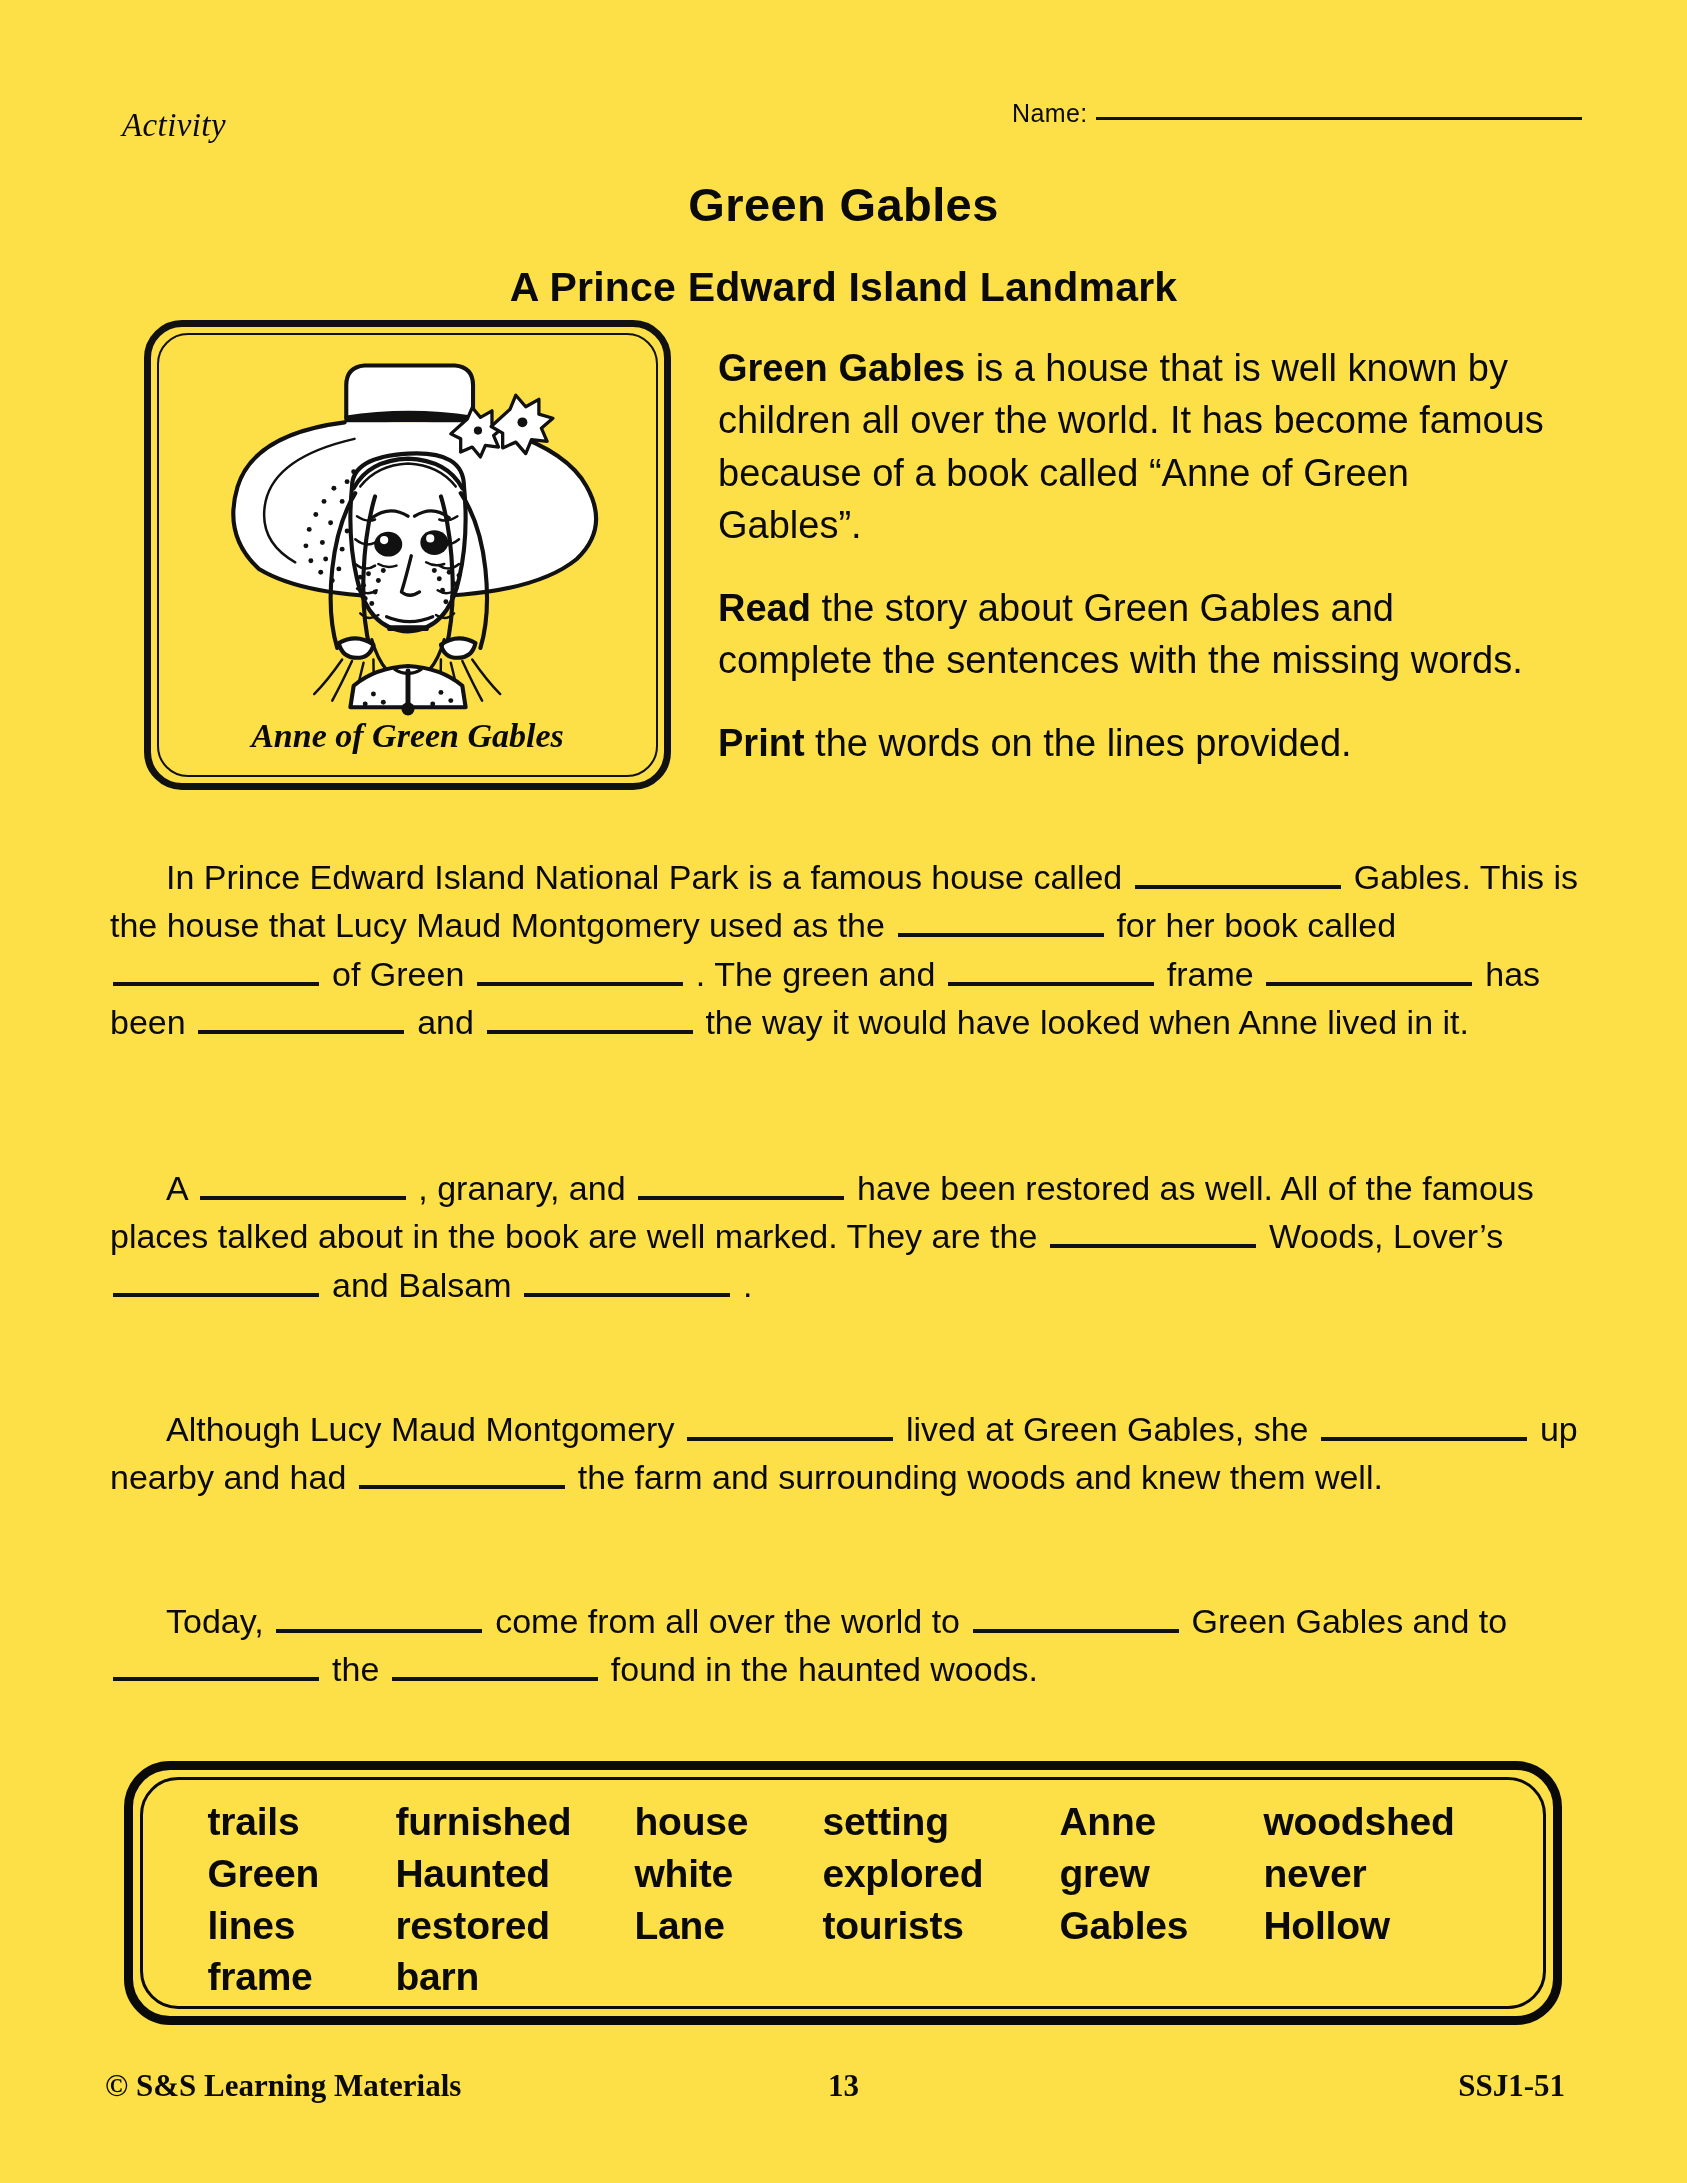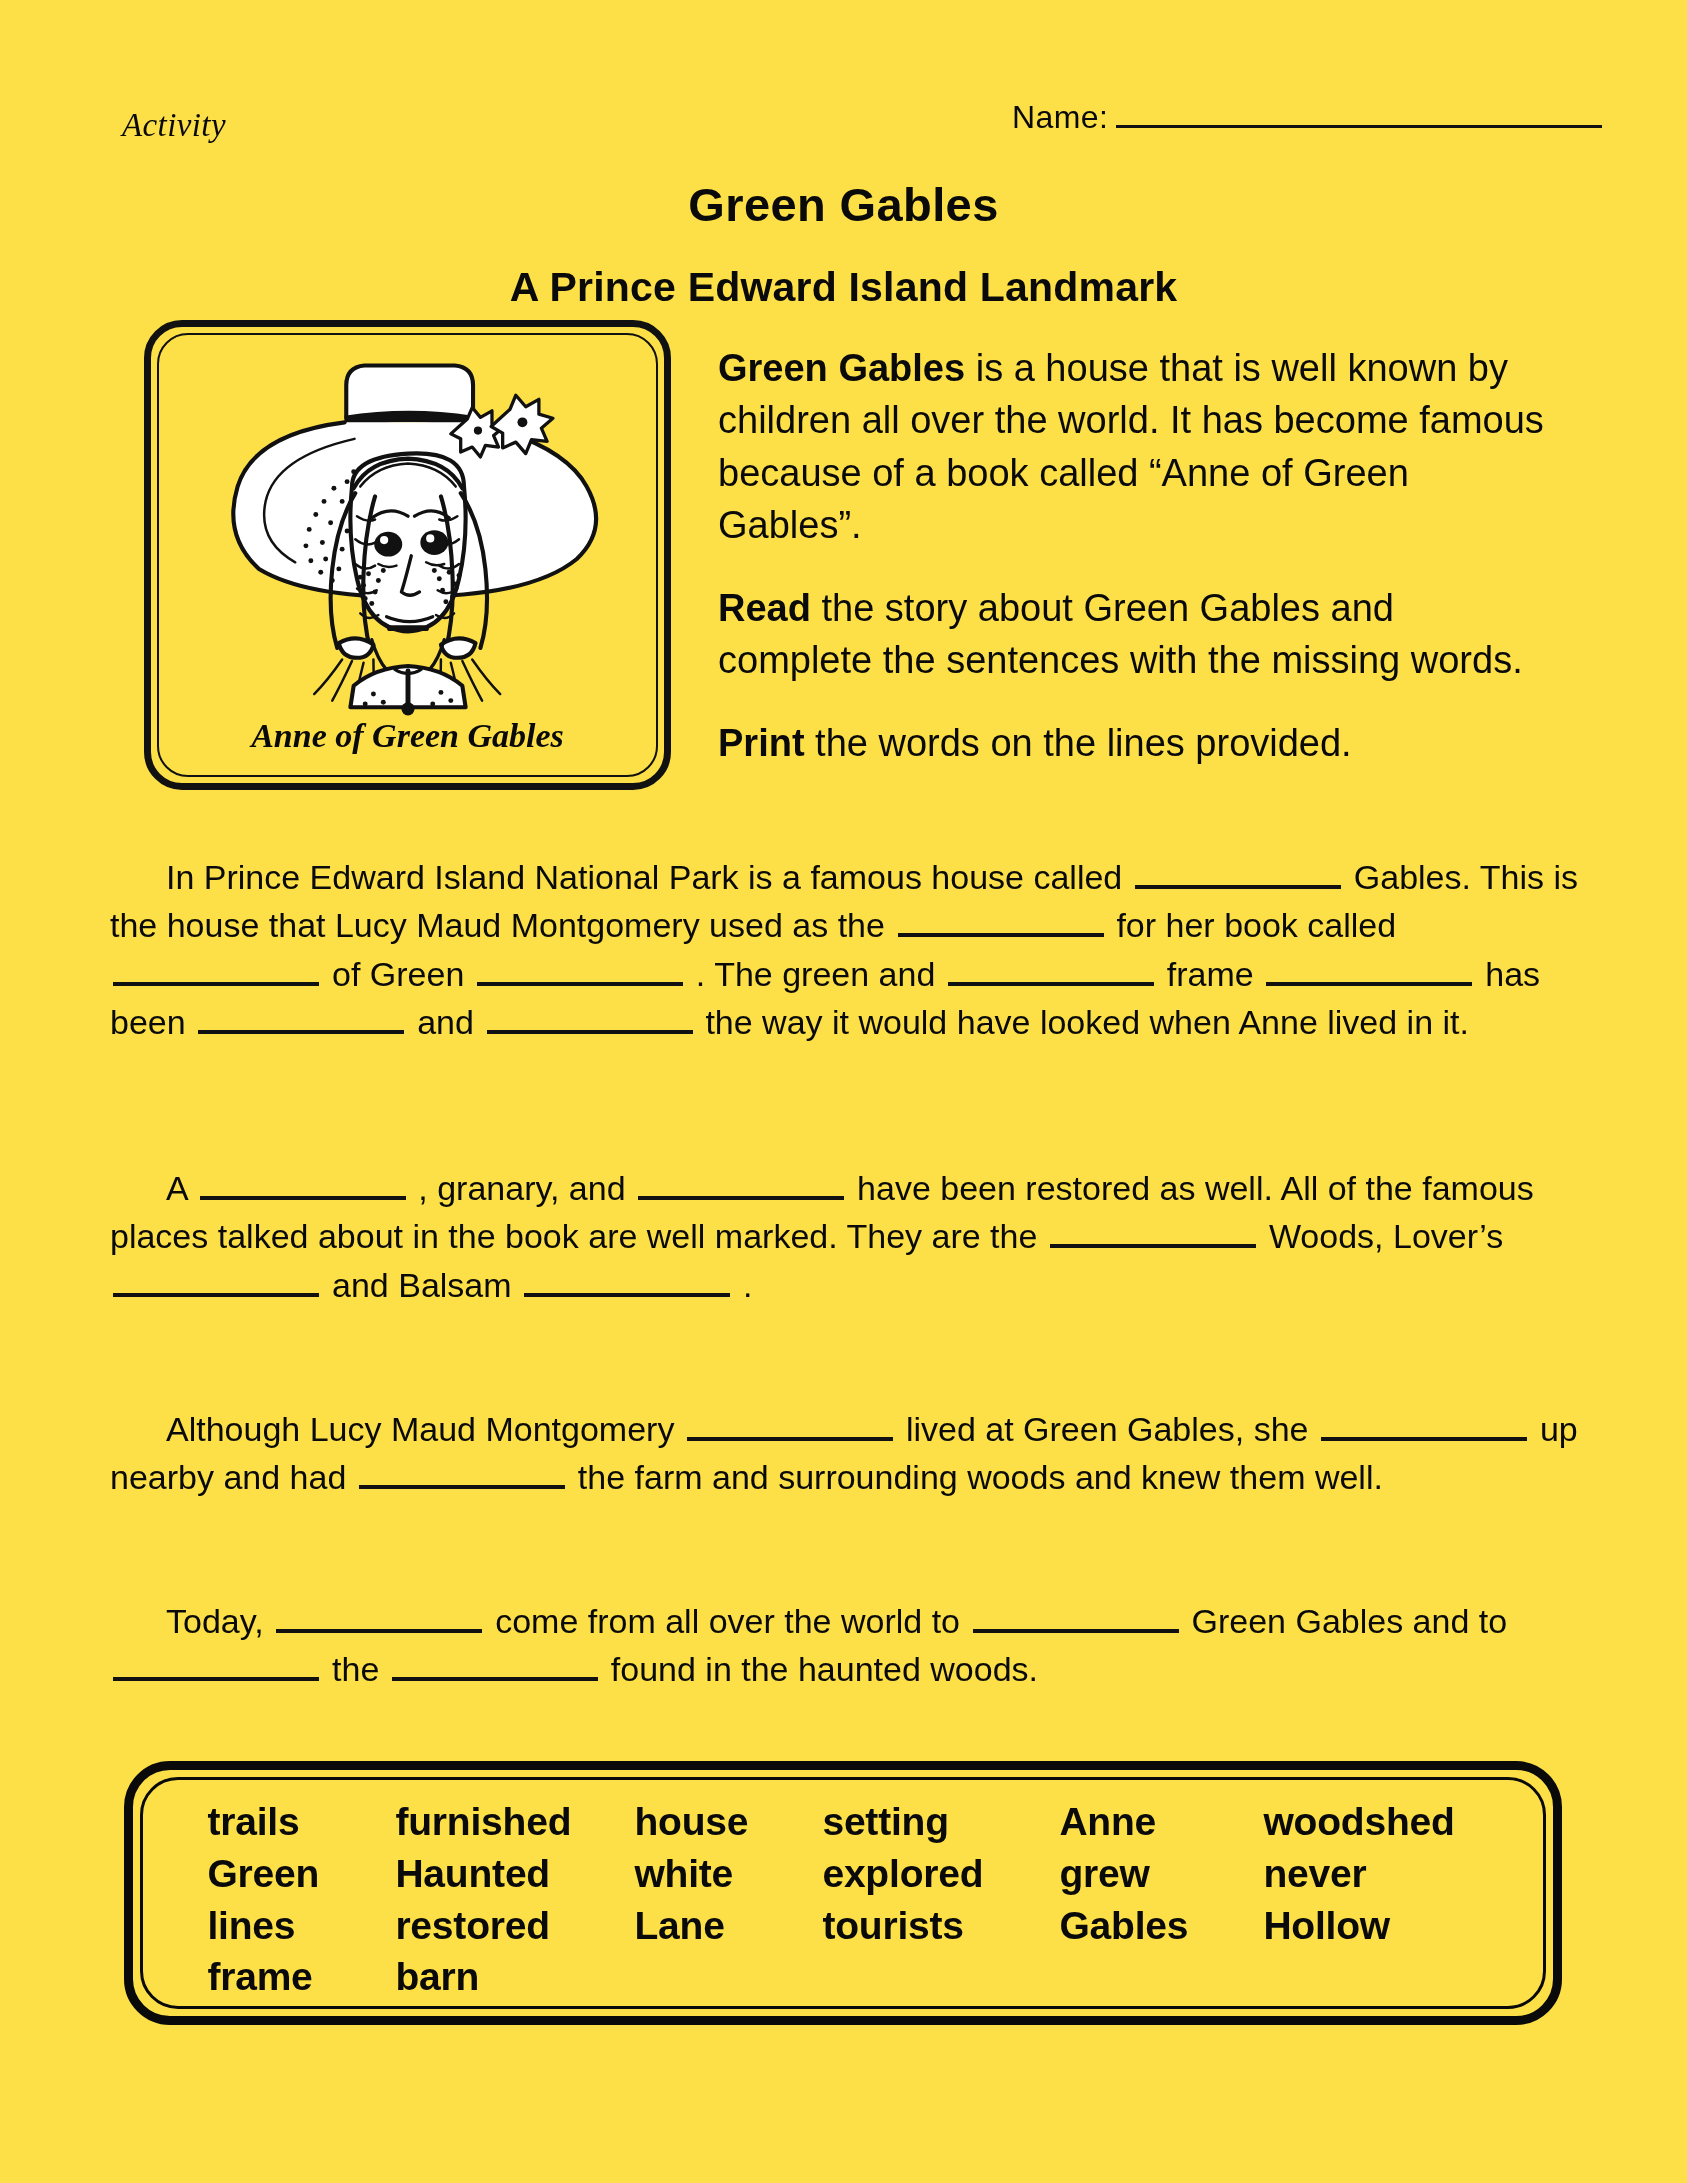--- a/index.html
+++ b/index.html
@@ -33,21 +33,21 @@
     letter-spacing: 0.4px;
   }
   .name-wrap {
     position: absolute;
     left: 1012px; top: -8.2px;
     display: flex;
     align-items: flex-end;
     gap: 8.2px;
   }
   .name-label {
-    font-size: 32px;
+    font-size: 25px;
     letter-spacing: 0.4px;
   }
   .name-rule {
     width: 486px;
     height: 0;
     border-bottom: 3.3px solid #111;
     margin-bottom: 7.4px;
   }
 
   
@@ -415,15 +415,20 @@
         <div class="bank-cell c0">frame</div>
         <div class="bank-cell c1">barn</div>
         <div class="bank-cell c2"></div>
         <div class="bank-cell c3"></div>
         <div class="bank-cell c4"></div>
         <div class="bank-cell c5"></div>
       </div>
     </div>
   </div>
 
+  <div class="footer">
+    <div class="foot-left">© S&amp;S Learning Materials</div>
+    <div class="foot-mid">13</div>
+    <div class="foot-right">SSJ1-51</div>
+  </div>
 
 </div>
 
 
 </body></html>

